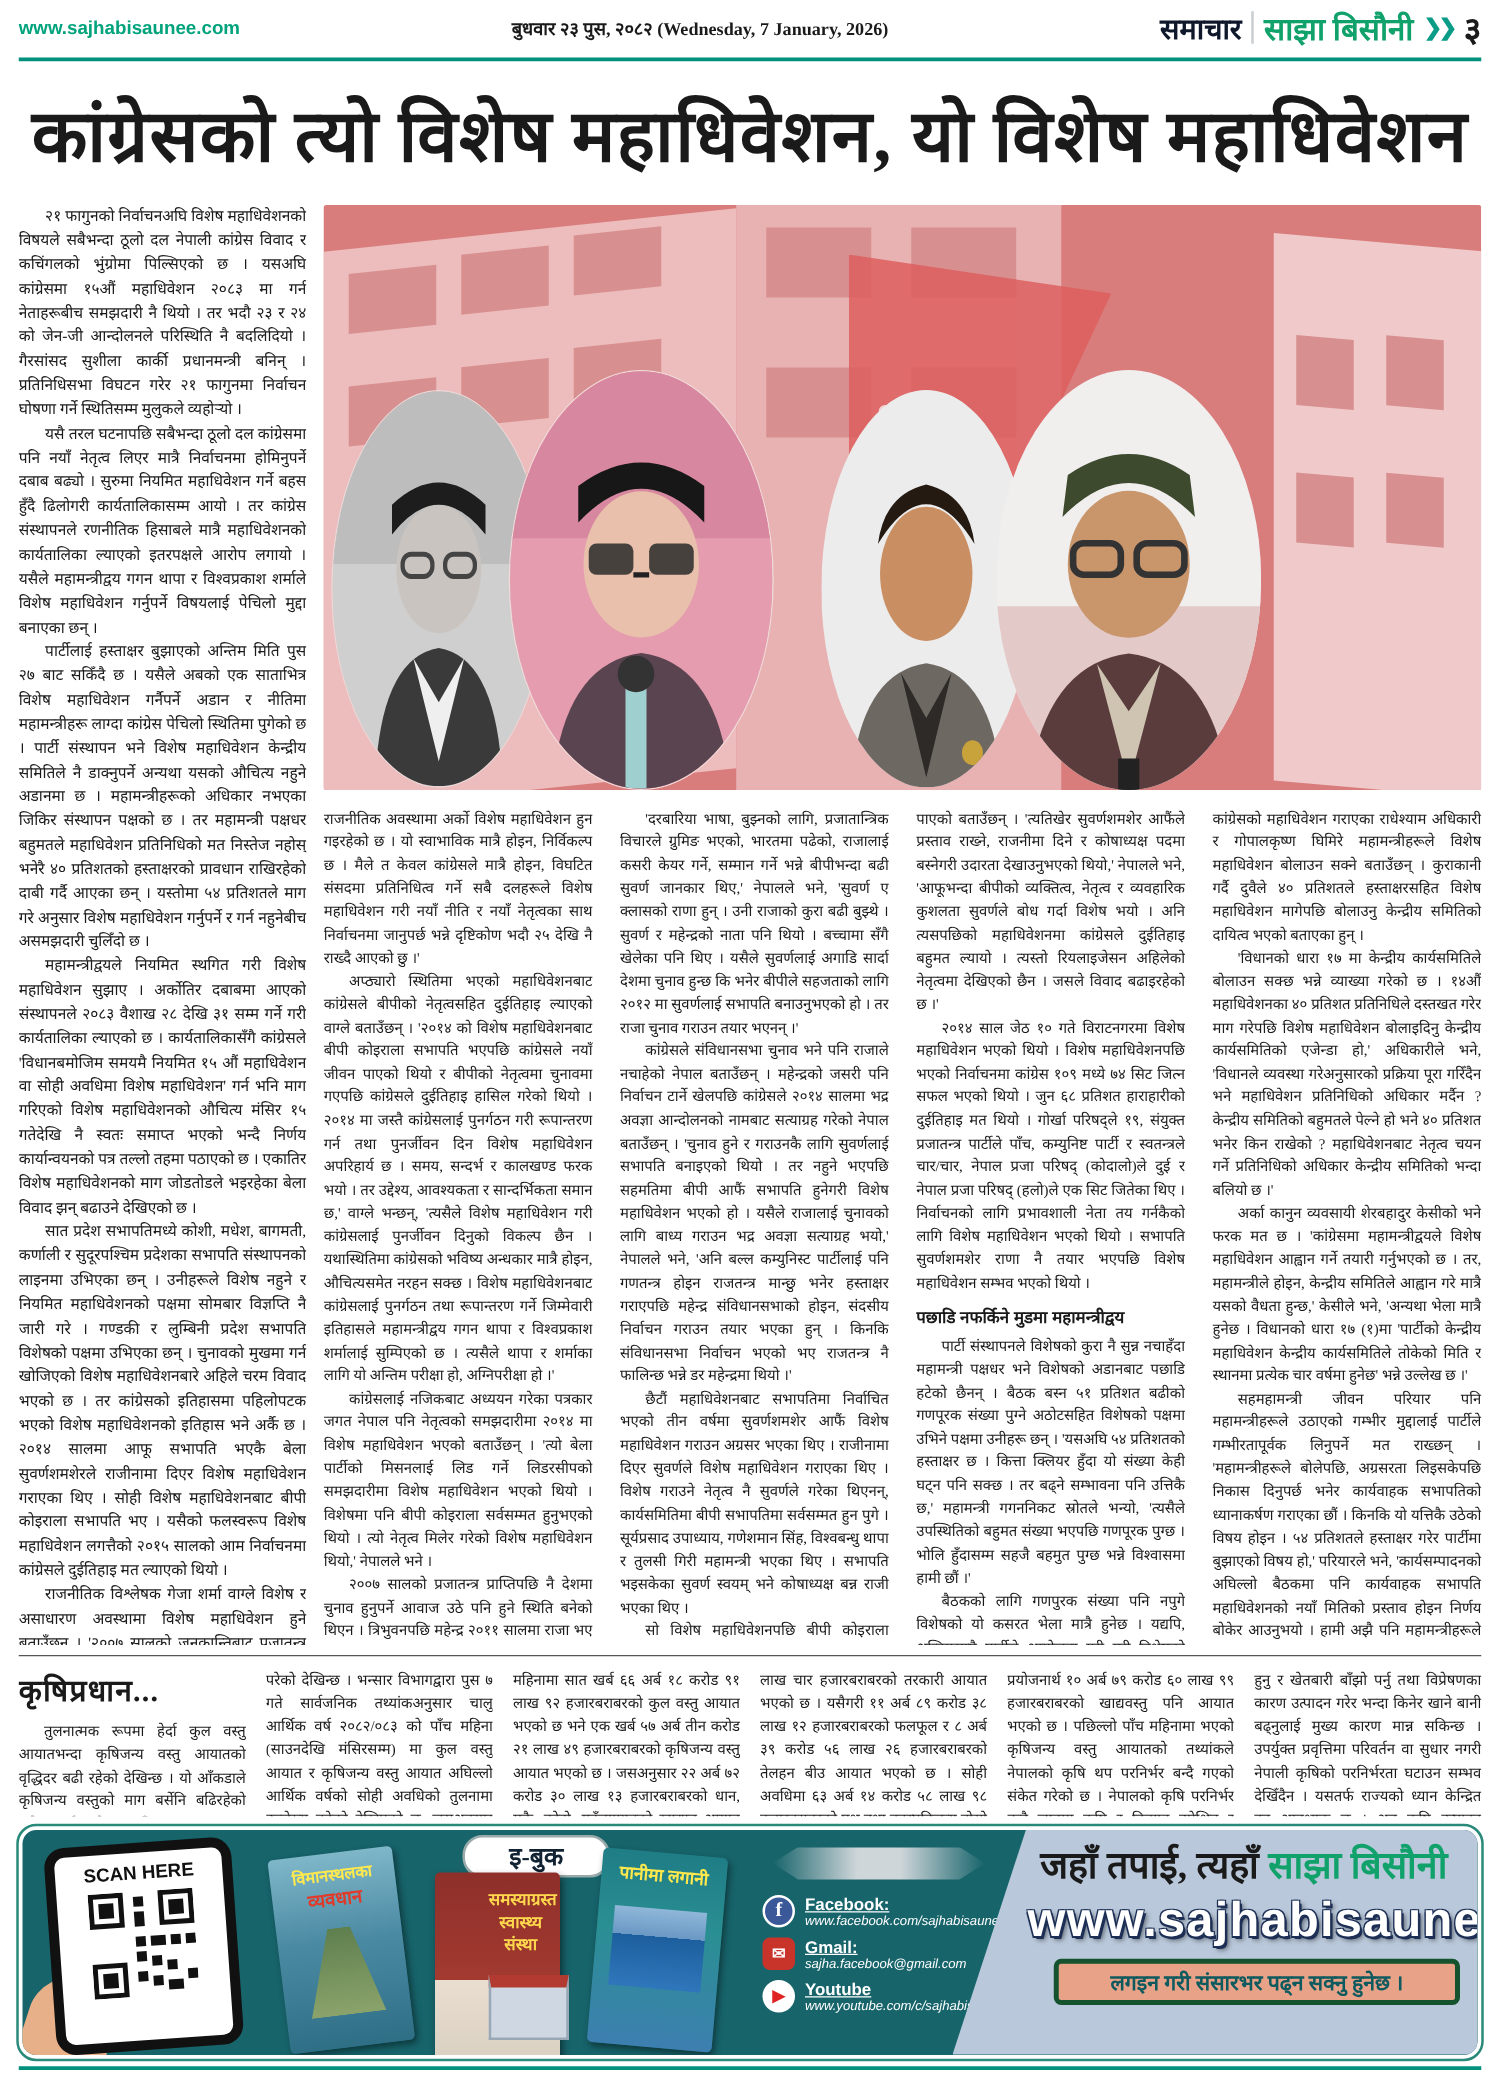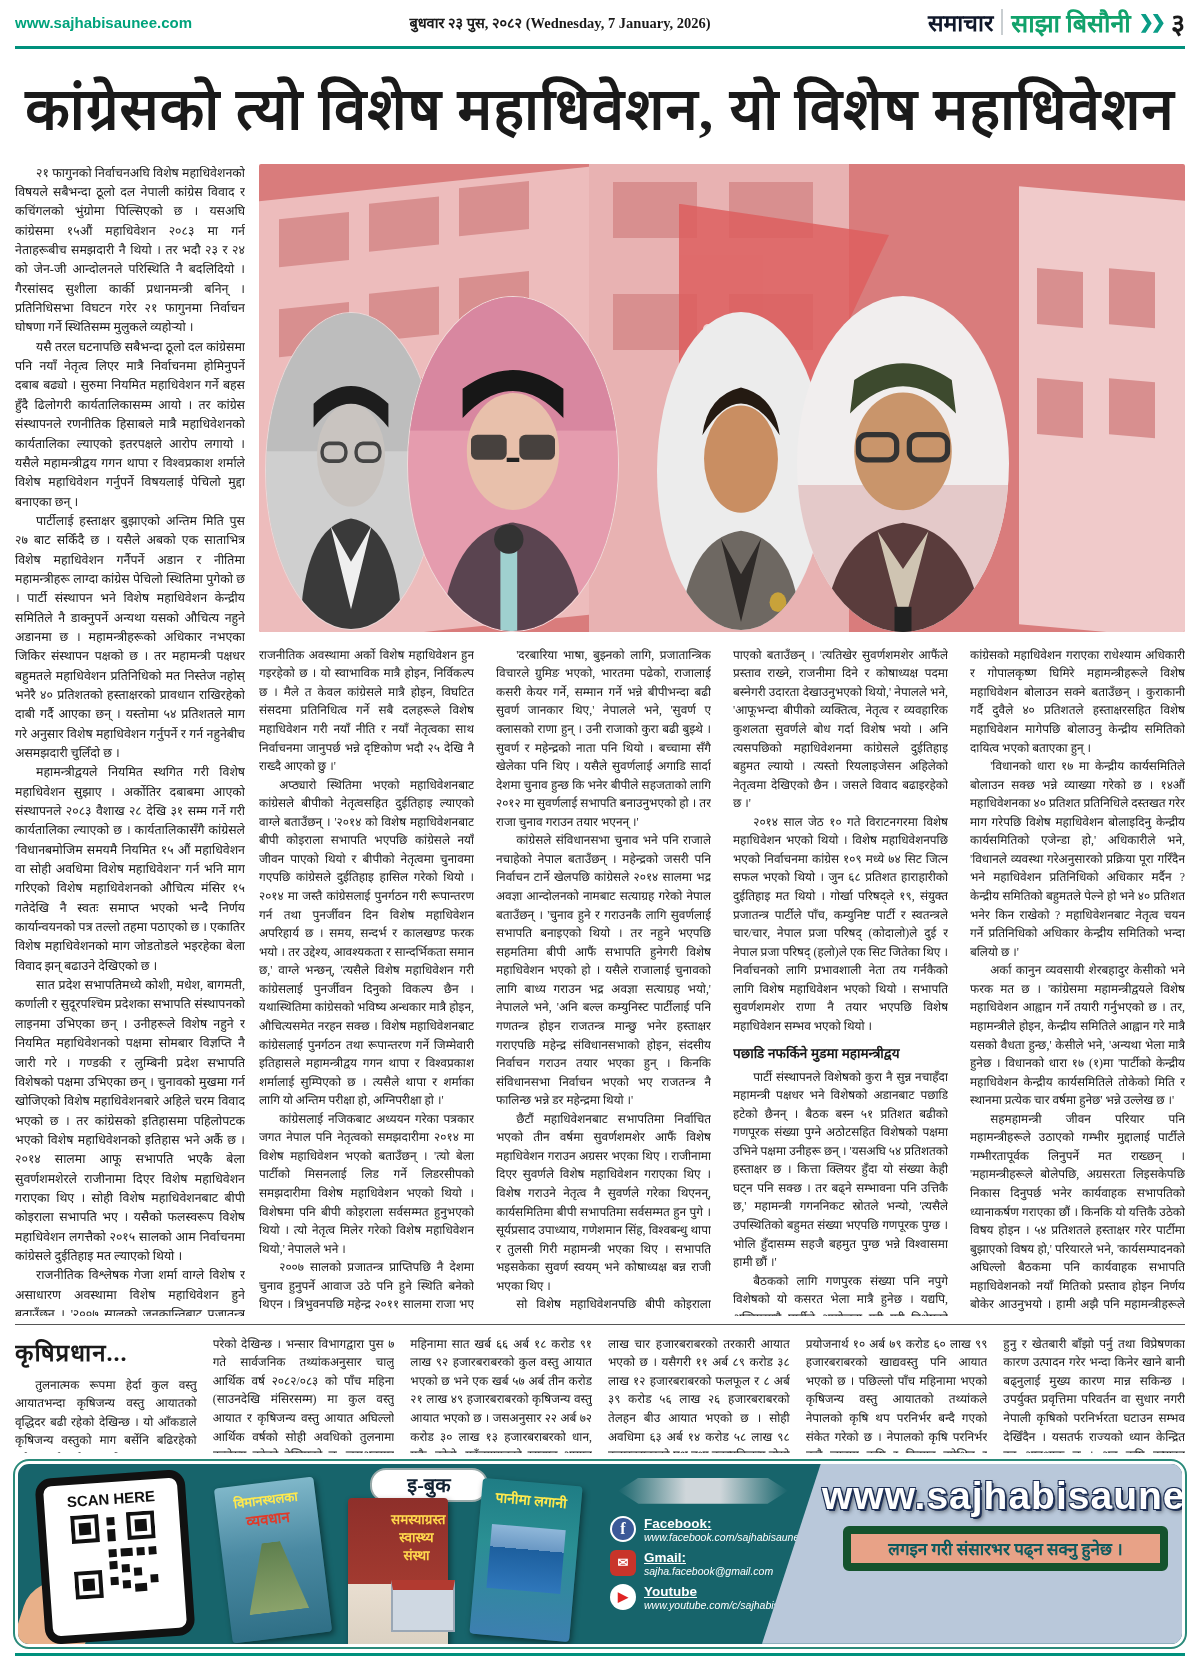--- a/index.html
+++ b/index.html
@@ -74,21 +74,21 @@
   .c-label { font-weight:bold; font-size:13.5px; text-decoration:underline; }
   .c-url { font-style:italic; font-size:10.5px; }
   .ic { width:26px; height:26px; border-radius:50%; flex:none; display:flex; align-items:center; justify-content:center; font-weight:bold; }
   .ic-fb { background:#3b5998; color:#fff; border:2px solid #fff; font-size:16px; font-family:"Liberation Serif", serif; }
   .ic-gm { background:#c9342a; color:#fff; border-radius:6px; font-size:13px; }
   .ic-yt { background:#fff; color:#e02424; font-size:13px; }
   .blue-panel { position:absolute; right:0; top:0; width:420px; height:100%; background:#b9c8da; clip-path:polygon(14% 0,100% 0,100% 100%,0 100%); padding:6px 14px 6px 60px; }
   .tagline { text-align:center; font-size:30px; font-weight:bold; white-space:nowrap; }
   .tagline .green { color:#11a26b; }
   .bigsite { text-align:center; font-family:"Liberation Sans", sans-serif; font-weight:bold; font-size:39px; color:#ffffff; letter-spacing:1px; text-shadow:2px 2px 0 #1d2f55, -1px -1px 0 #1d2f55, 1px -1px 0 #1d2f55, -1px 1px 0 #1d2f55, 3px 3px 4px rgba(0,0,0,.5); margin-top:4px; white-space:nowrap; }
-  .login-box { margin:8px 0 0 auto; width:325px; background:#e8a287; border:8px solid #14532d; border-radius:6px; color:#0e5a5e; font-weight:bold; font-size:17px; text-align:center; padding:3px 0; }
+  .login-box { margin:8px 0 0 auto; width:325px; background:#e8a287; border:4px solid #14532d; border-radius:6px; color:#0e5a5e; font-weight:bold; font-size:17px; text-align:center; padding:3px 0; }
   .foot-rule { height:3px; background:#00907c; margin-top:6px; }
 </style>
 </head>
 <body>
 
 <div class="page">
 
   <div class="masthead">
     <span class="mh-url">www.sajhabisaunee.com</span>
     <span class="mh-date">बुधवार २३ पुस, २०८२ (Wednesday, 7 January, 2026)</span>
@@ -305,19 +305,23 @@
       <div class="contact-row">
         <span class="ic ic-yt">▶</span>
         <span>
           <div class="c-label">Youtube</div>
           <div class="c-url">www.youtube.com/c/sajhabisaunee</div>
         </span>
       </div>
     </div>
 
     <div class="blue-panel">
+      <div class="tagline">
+        <span>जहाँ तपाई, त्यहाँ</span>
+        <span class="green">साझा बिसौनी</span>
+      </div>
       <div class="bigsite">www.sajhabisaunee.com</div>
       <div class="login-box">लगइन गरी संसारभर पढ्न सक्नु हुनेछ ।</div>
     </div>
   </div>
 
   <div class="foot-rule"></div>
 </div>
 
 </body></html>

